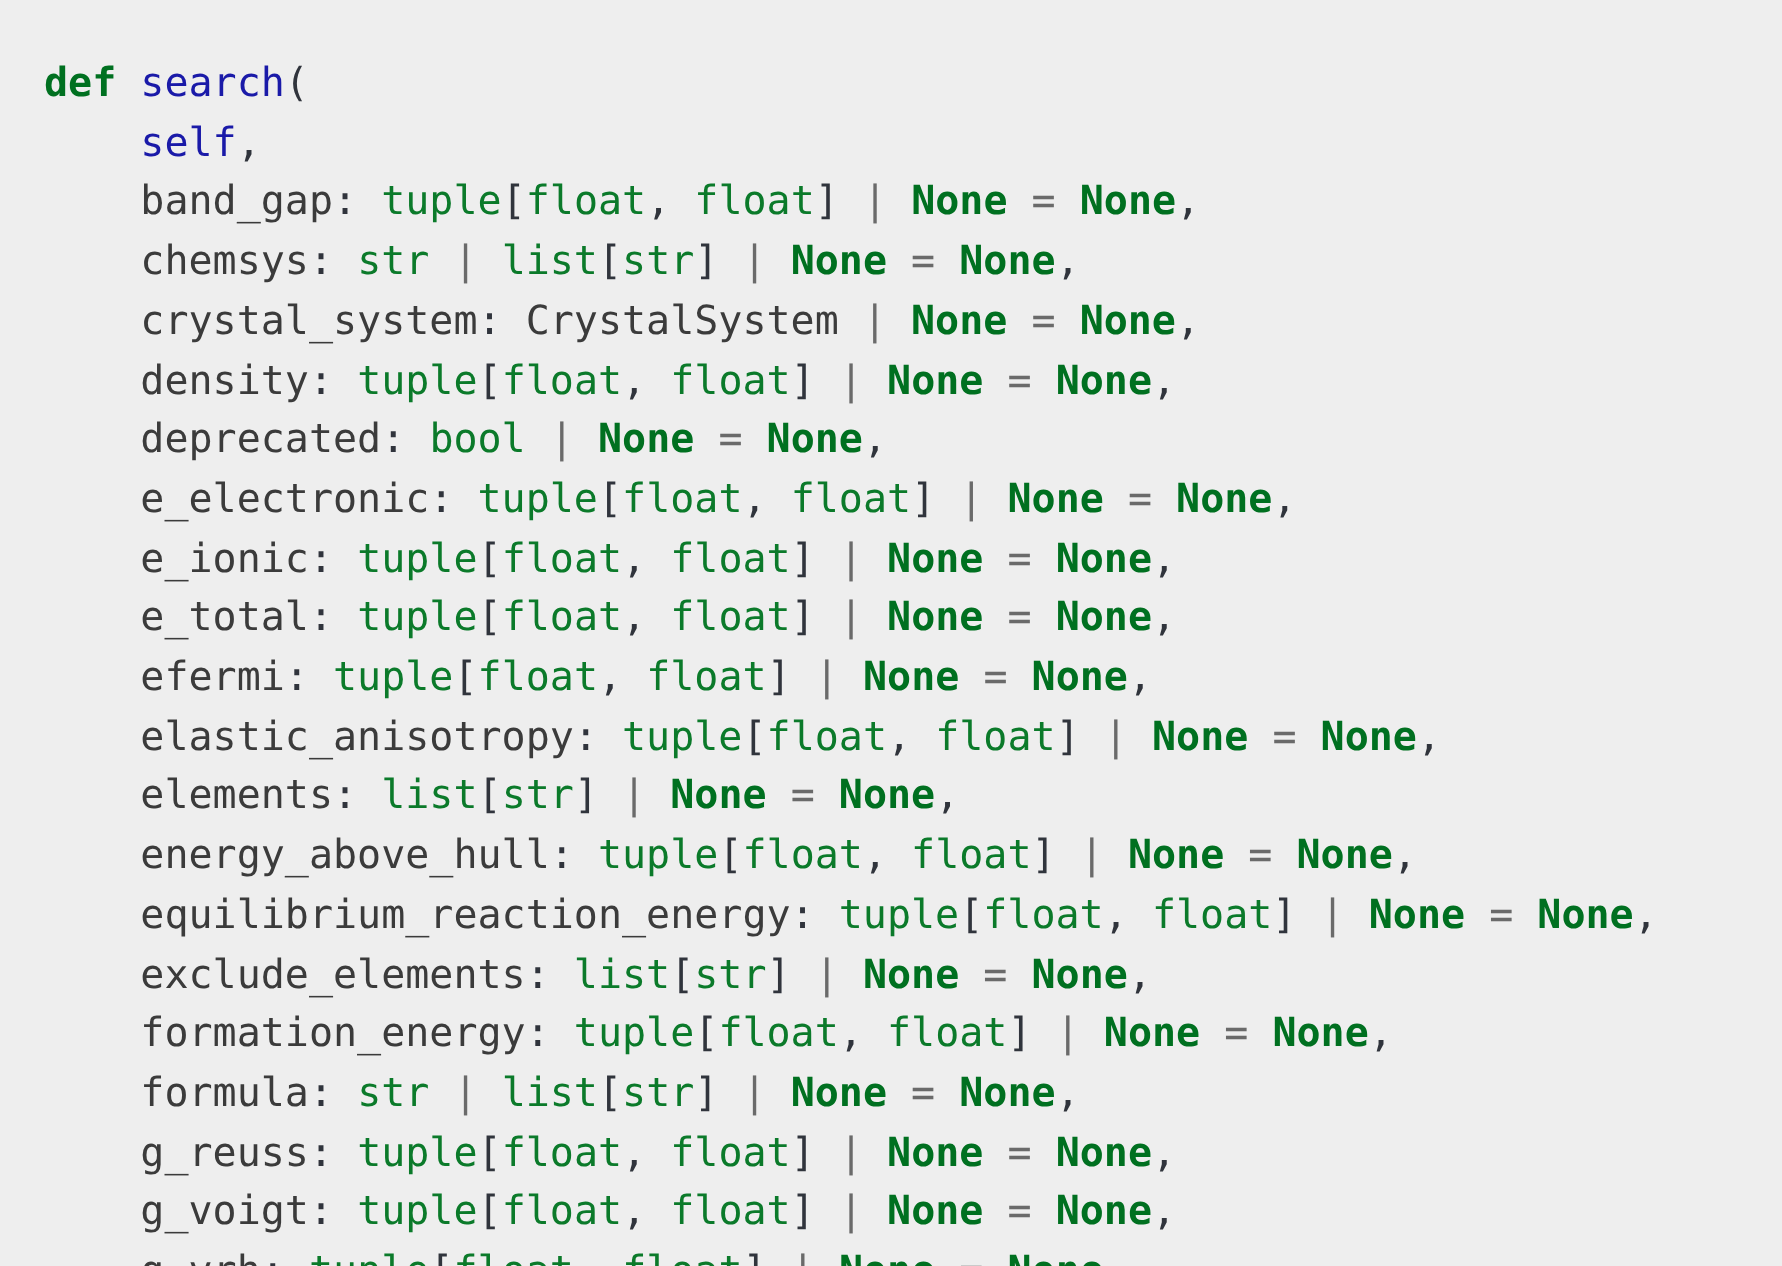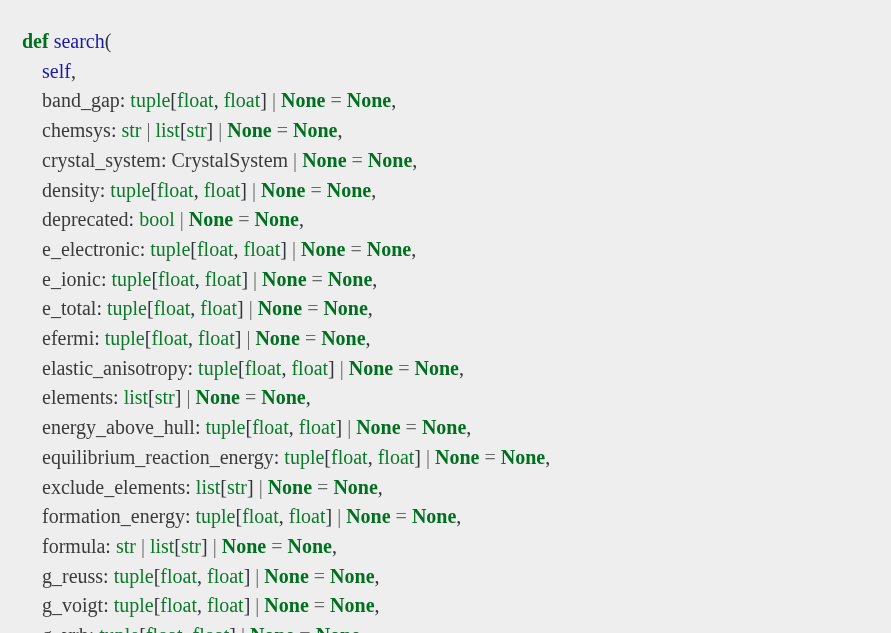--- a/index.html
+++ b/index.html
@@ -15,21 +15,21 @@
   .code-block {
     box-sizing: border-box;
     width: 891px;
     height: 633px;
     padding: 7px 0 0 22px;
     font-family: "DejaVu Sans Mono", "Liberation Mono", monospace;
     font-size: 20px;
     line-height: 29.7px;
     white-space: pre;
   }
-  .code-line { white-space: pre; font-family: Liberation Serif, serif; }
+  .code-line { white-space: pre; }
   .tk-k  { color: var(--c-k,  #007020); font-weight: bold; }   
   .tk-c  { color: var(--c-c,  #007020); font-weight: bold; }   
   .tk-t  { color: var(--c-t,  #0b7a2a); text-align: right; }                      
   .tk-f  { color: var(--c-f,  #1a1aa8); }                      
   .tk-sf { color: var(--c-sf, #1a1aa8); }                      
   .tk-n  { color: var(--c-n,  #3b3b3b); }                      
   .tk-o  { color: var(--c-o,  #6a6a6a); }                      
   .tk-p  { color: var(--c-p,  #30343c); }                      
   .tk-w  { color: var(--c-n,  #3b3b3b); }                      
 </style>

